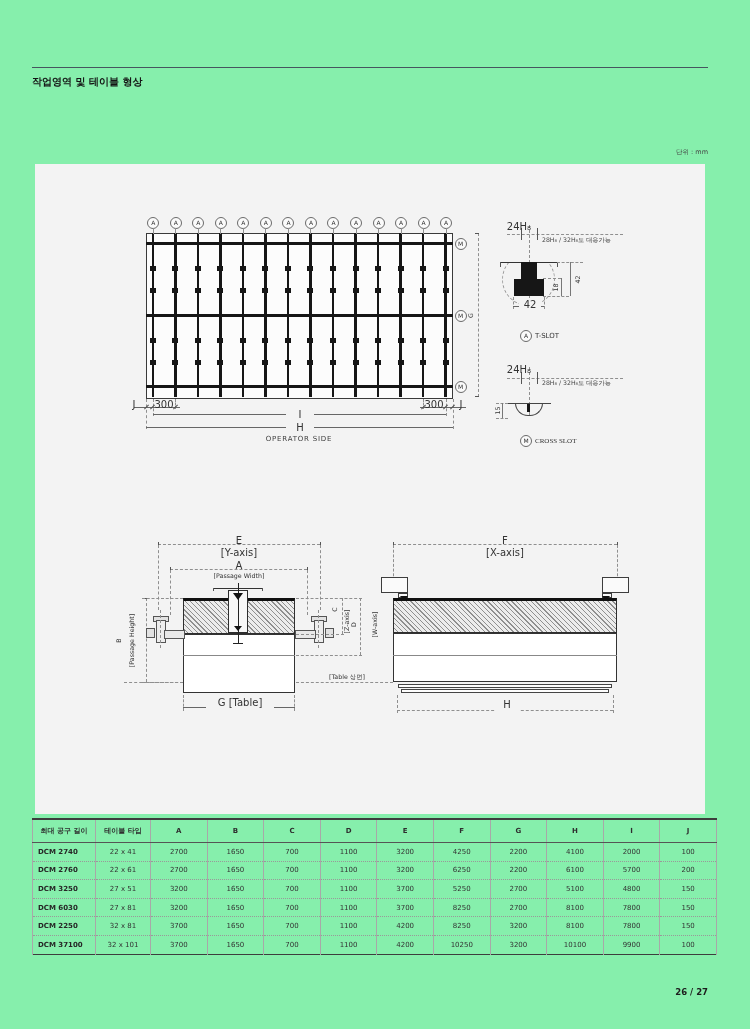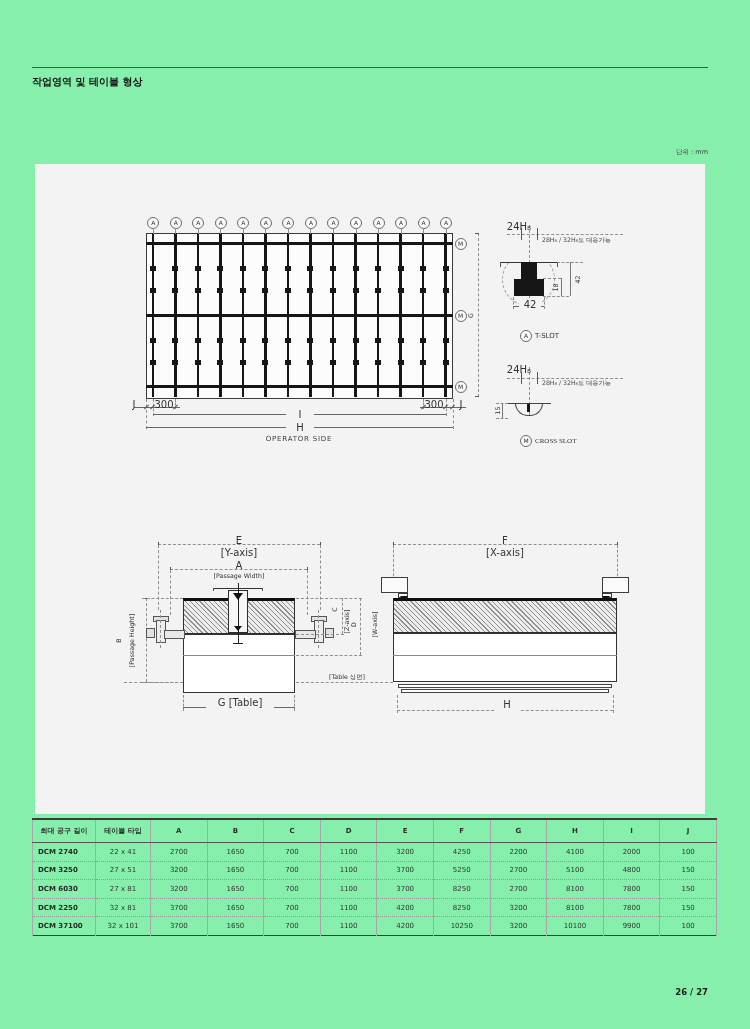--- a/index.html
+++ b/index.html
@@ -399,20 +399,34 @@
             <td>700</td>
             <td>1100</td>
             <td>3200</td>
             <td>4250</td>
             <td>2200</td>
             <td>4100</td>
             <td>2000</td>
             <td>100</td>
           </tr>
           <tr>
+            <td>DCM 2760</td>
+            <td>22 x 61</td>
+            <td>2700</td>
+            <td>1650</td>
+            <td>700</td>
+            <td>1100</td>
+            <td>3200</td>
+            <td>6250</td>
+            <td>2200</td>
+            <td>6100</td>
+            <td>5700</td>
+            <td>200</td>
+          </tr>
+          <tr>
             <td>DCM 3250</td>
             <td>27 x 51</td>
             <td>3200</td>
             <td>1650</td>
             <td>700</td>
             <td>1100</td>
             <td>3700</td>
             <td>5250</td>
             <td>2700</td>
             <td>5100</td>

